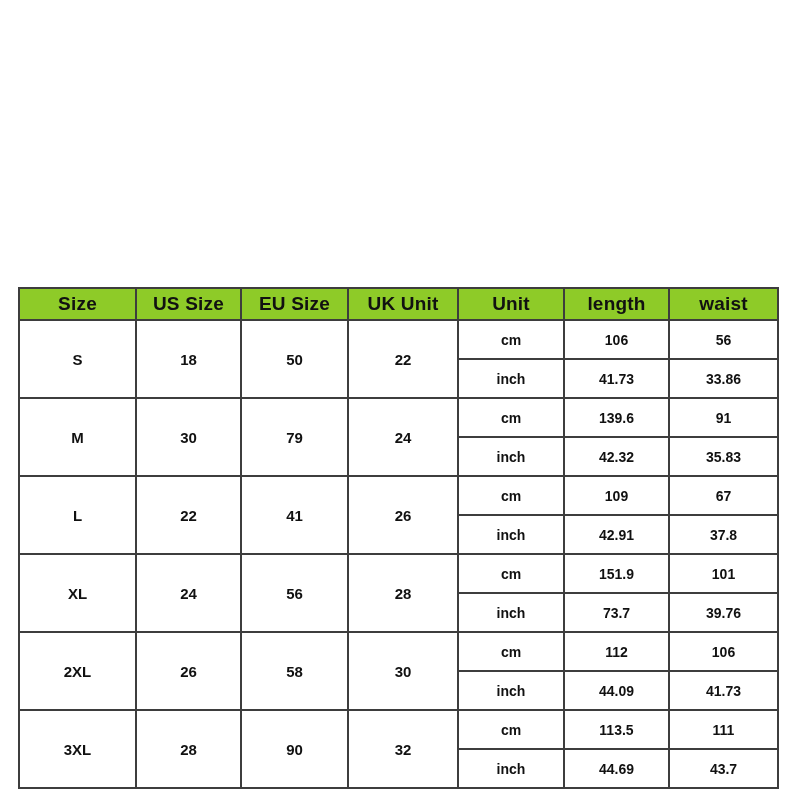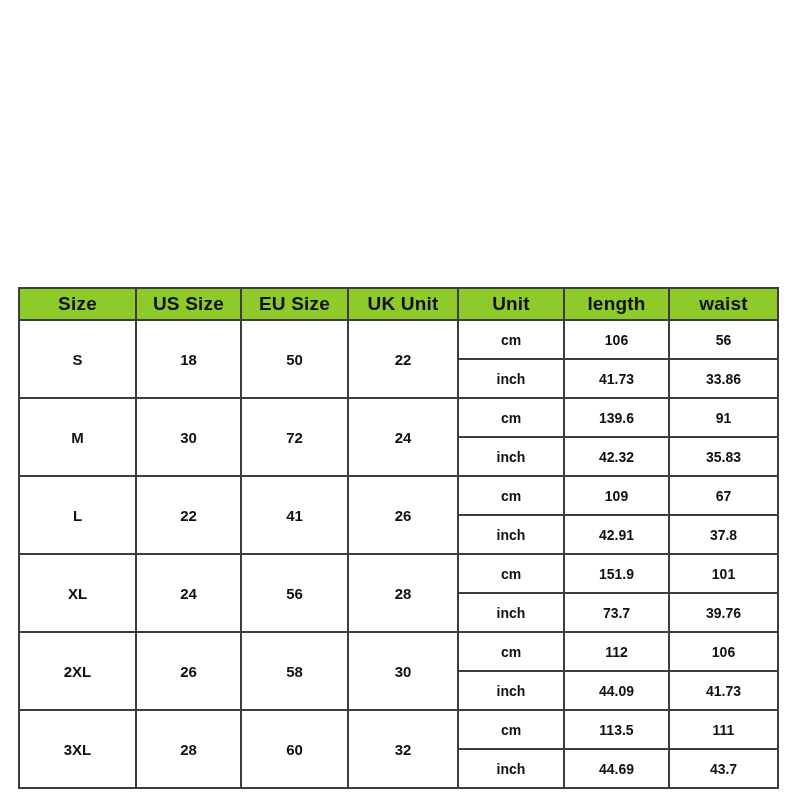--- a/index.html
+++ b/index.html
@@ -114,21 +114,21 @@
       </tr>
       <tr class="row-bot">
         <td class="sub">inch</td>
         <td class="sub">41.73</td>
         <td class="sub">33.86</td>
       </tr>
 
       <tr class="row-top">
         <td class="grp" rowspan="2">M</td>
         <td class="grp" rowspan="2">30</td>
-        <td class="grp" rowspan="2">72</td>
+        <td class="grp" rowspan="2">79</td>
         <td class="grp" rowspan="2">24</td>
         <td class="sub">cm</td>
         <td class="sub">139.6</td>
         <td class="sub">91</td>
       </tr>
       <tr class="row-bot">
         <td class="sub">inch</td>
         <td class="sub">42.32</td>
         <td class="sub">35.83</td>
       </tr>
@@ -174,21 +174,21 @@
       </tr>
       <tr class="row-bot">
         <td class="sub">inch</td>
         <td class="sub">44.09</td>
         <td class="sub">41.73</td>
       </tr>
 
       <tr class="row-top">
         <td class="grp" rowspan="2">3XL</td>
         <td class="grp" rowspan="2">28</td>
-        <td class="grp" rowspan="2">60</td>
+        <td class="grp" rowspan="2">90</td>
         <td class="grp" rowspan="2">32</td>
         <td class="sub">cm</td>
         <td class="sub">113.5</td>
         <td class="sub">111</td>
       </tr>
       <tr class="row-bot">
         <td class="sub">inch</td>
         <td class="sub">44.69</td>
         <td class="sub">43.7</td>
       </tr>

